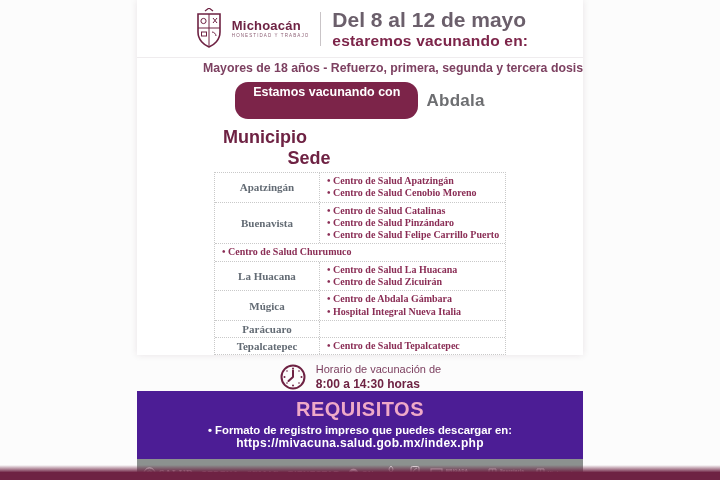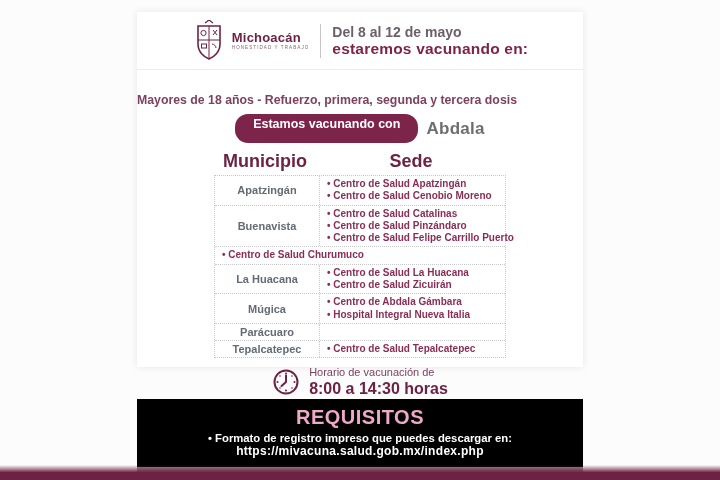--- a/index.html
+++ b/index.html
@@ -1,57 +1,57 @@
 <!DOCTYPE html>
 <html><head>
 <meta charset="utf-8">
 <style>
   html,body{margin:0;padding:0;}
   body{width:720px;height:480px;background:#fcfcfc;font-family:"Liberation Sans",sans-serif;-webkit-font-smoothing:antialiased;}
   .canvas{position:relative;width:720px;height:480px;overflow:hidden;background:#fcfcfc;}
-  .poster{position:absolute;left:137px;top:12px;width:446px;height:355px;background:#ffffff;
+  .poster{position:absolute;left:137px;top:0;width:446px;height:355px;background:#ffffff;
           box-shadow:0 0 7px rgba(60,20,40,.10);display:flex;flex-direction:column;box-sizing:border-box;padding-bottom:6px;}
   
   .header{height:57px;flex:0 0 57px;display:flex;align-items:center;justify-content:center;gap:11px;
           border-bottom:1px solid #efecee;}
   .logo-block{display:flex;align-items:center;gap:6px;}
   .logo-text{display:flex;flex-direction:column;line-height:1;}
   .logo-title{font-size:13px;font-weight:bold;color:#6e2243;letter-spacing:.2px;}
   .logo-tagline{font-size:4.5px;color:#8a5c72;letter-spacing:1.1px;margin-top:2px;}
   .v-divider{width:1px;height:34px;background:#c9c4c7;}
   .date-block{display:flex;flex-direction:column;line-height:1.15;}
-  .date-line{font-size:14px;font-weight:600;color:#6b5f6b;}
+  .date-line{font-size:21px;font-weight:600;color:#6b5f6b;}
   .action-line{font-size:15.5px;font-weight:800;color:#7c2449;letter-spacing:.2px;}
   
-  .audience{margin-top:23px;text-align:left;font-size:12.3px;font-weight:bold;color:#7d4161;}
+  .audience{margin-top:3px;text-align:right;font-size:12.3px;font-weight:bold;color:#7d4161;}
   .badge-row{margin-top:7px;display:flex;align-items:center;justify-content:center;gap:8px;}
   .badge-pill{background:#7c2449;color:#fff;font-weight:bold;font-size:12.5px;
-              padding:3px 18px 12px;border-radius:13px;}
+              padding:3px 18px 20px;border-radius:13px;}
   .vaccine-name{font-size:17px;font-weight:800;color:#6d6e71;letter-spacing:.3px;}
   
-  .tbl-heads{margin:8px auto 3px;width:292px;display:flex;}
+  .tbl-heads{margin:8px auto 3px;width:292px;display:flex;flex-direction:column;}
   .tbl-heads .h-muni{width:102px;text-align:center;}
   .tbl-heads .h-sede{width:190px;text-align:center;}
   .tbl-heads span{font-size:18px;font-weight:800;color:#6e2243;}
-  .tbl{width:292px;margin:0 auto;border:1px dotted #c9c9c9;box-sizing:border-box;}
+  .tbl{width:292px;margin:0 auto;border:1px dotted #c9c9c9;box-sizing:border-box;font-family:Liberation Serif, serif;}
   .t-row{display:flex;border-bottom:1px dotted #c9c9c9;}
   .t-row:last-child{border-bottom:none;}
   .c-muni{width:100px;flex:0 0 100px;display:flex;align-items:center;justify-content:center;
           border-right:1px dotted #c9c9c9;color:#636b74;font-weight:bold;font-size:11px;text-align:center;padding:2px;}
   .c-sede{flex:1;padding:2px 4px 2px 7px;display:flex;flex-direction:column;justify-content:center;}
   .c-sede ul{list-style:none;margin:0;padding:0;}
   .c-sede li{font-size:10px;font-weight:bold;color:#8a2d55;line-height:12.3px;white-space:nowrap;}
   .c-sede li::before{content:"• ";}
   
   .schedule{margin-top:8px;display:flex;align-items:center;justify-content:center;gap:9px;}
   .sched-text{display:flex;flex-direction:column;line-height:1.2;}
   .sched-l1{font-size:11px;color:#7d4161;}
-  .sched-l2{font-size:16px;font-weight:bold;color:#6e2243;}
-  
-  .requisitos{margin-top:auto;background:#000000;text-align:center;padding:7px 14px 9px;}
+  .sched-l2{font-size:12px;font-weight:bold;color:#6e2243;}
+  
+  .requisitos{margin-top:auto;background:#4c1d95;text-align:center;padding:7px 14px 9px;}
   .req-title{font-size:20px;font-weight:800;color:#efa9c8;letter-spacing:.5px;}
   .req-item{margin-top:3px;font-size:11.3px;font-weight:bold;color:#ffffff;}
   .req-item::before{content:"• ";}
   .req-url{font-size:12px;font-weight:bold;color:#ffffff;letter-spacing:.3px;cursor:pointer;}
   
   .footer{flex:0 0 29px;background:#8c918f;display:flex;align-items:center;justify-content:center;gap:8px;padding:0 6px;}
   .f-item{display:flex;align-items:center;gap:3px;color:#fff;}
   .f-stack{display:flex;flex-direction:column;align-items:center;gap:1px;color:#fff;}
   .f-word{font-weight:bold;letter-spacing:.4px;}
   .f-big{font-size:9.5px;font-family:"Liberation Serif",serif;}

